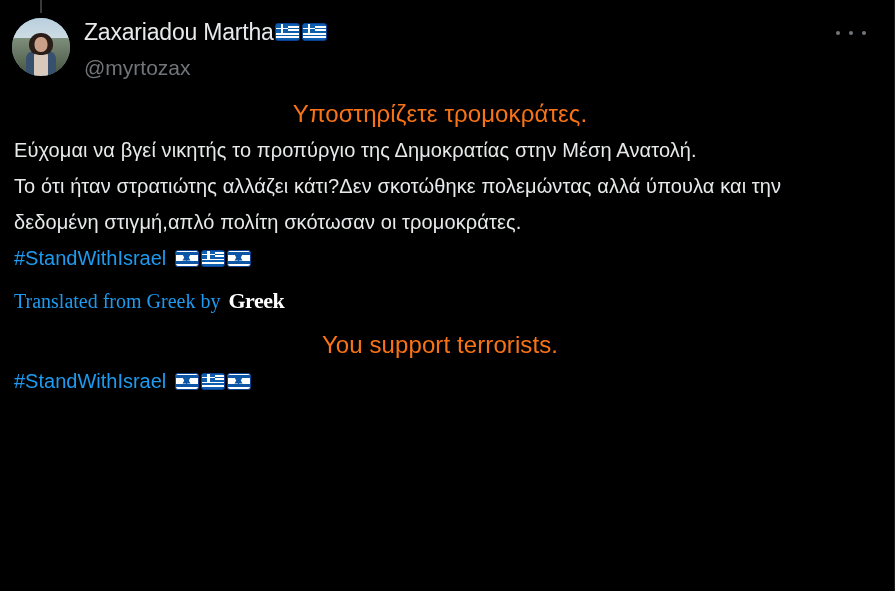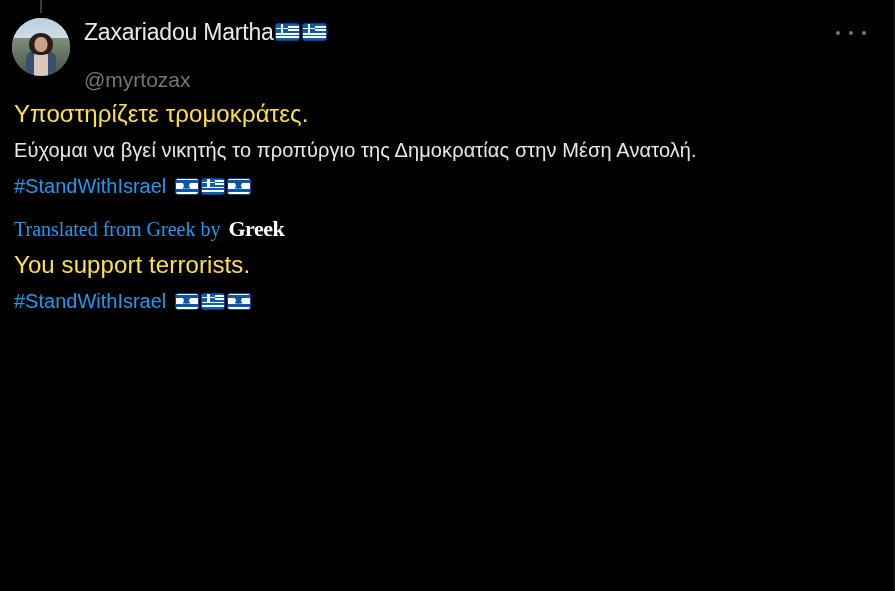--- a/index.html
+++ b/index.html
@@ -99,21 +99,21 @@
     line-height: 28px;
     letter-spacing: -0.2px;
     white-space: nowrap;
     display: flex;
     align-items: center;
   }
   .handle {
     font-size: 21px;
     color: #71767b;
     line-height: 28px;
-    margin-top: 20px;
+    margin-top: 8px;
   }
   .more-btn {
     position: absolute;
     right: 29px;
     top: 22px;
     width: 30px;
     height: 22px;
     display: flex;
     align-items: center;
     justify-content: space-between;
@@ -182,22 +182,23 @@
   .tweet-body {
     position: absolute;
     left: 0;
     top: 96px;
     width: 880px;
     padding: 0 14px;
   }
   .txt-line {
     font-size: 24px;
     line-height: 36px;
-    color: #fde047;
+    color: #f97316;
     letter-spacing: 0.1px;
+    text-align: center;
   }
   .txt-para {
     font-size: 20px;
     line-height: 36px;
     color: #e7e9ea;
     letter-spacing: 0.1px;
   }
   .hashtag-line {
     font-size: 20px;
     line-height: 36px;
@@ -219,21 +220,21 @@
     cursor: pointer;
     font-family: Liberation Serif, serif;
   }
   .google-logo {
     font-size: 22px;
     font-weight: bold;
     color: #ffffff;
     margin-left: 8px;
     letter-spacing: -0.5px;
   }
-  .translation-block { margin-top: 2px; }
+  .translation-block { margin-top: 10px; }
 </style>
 </head>
 <body>
 
 <div id="tweet-root">
 
   <div class="top-artifact"></div>
 
   <div class="tweet-header">
 
@@ -279,20 +280,21 @@
       <i></i>
     </div>
   </div>
 
   <div class="tweet-body">
 
     <div class="txt-line">Υποστηρίζετε τρομοκράτες.</div>
 
     <div class="txt-para">Εύχομαι να βγεί νικητής το προπύργιο της Δημοκρατίας στην Μέση Ανατολή.</div>
 
+    <div class="txt-para">Το ότι ήταν στρατιώτης αλλάζει κάτι?Δεν σκοτώθηκε πολεμώντας αλλά ύπουλα και την δεδομένη στιγμή,απλό πολίτη σκότωσαν οι τρομοκράτες.</div>
 
     <div class="hashtag-line">
       <span>#StandWithIsrael</span>
       <span class="flags">
         <span class="flag flag-il small">
           <span class="bar top"></span>
             <span class="bar bot"></span>
           <span class="star">
               <span class="t1"></span>
               <span class="t2"></span>

